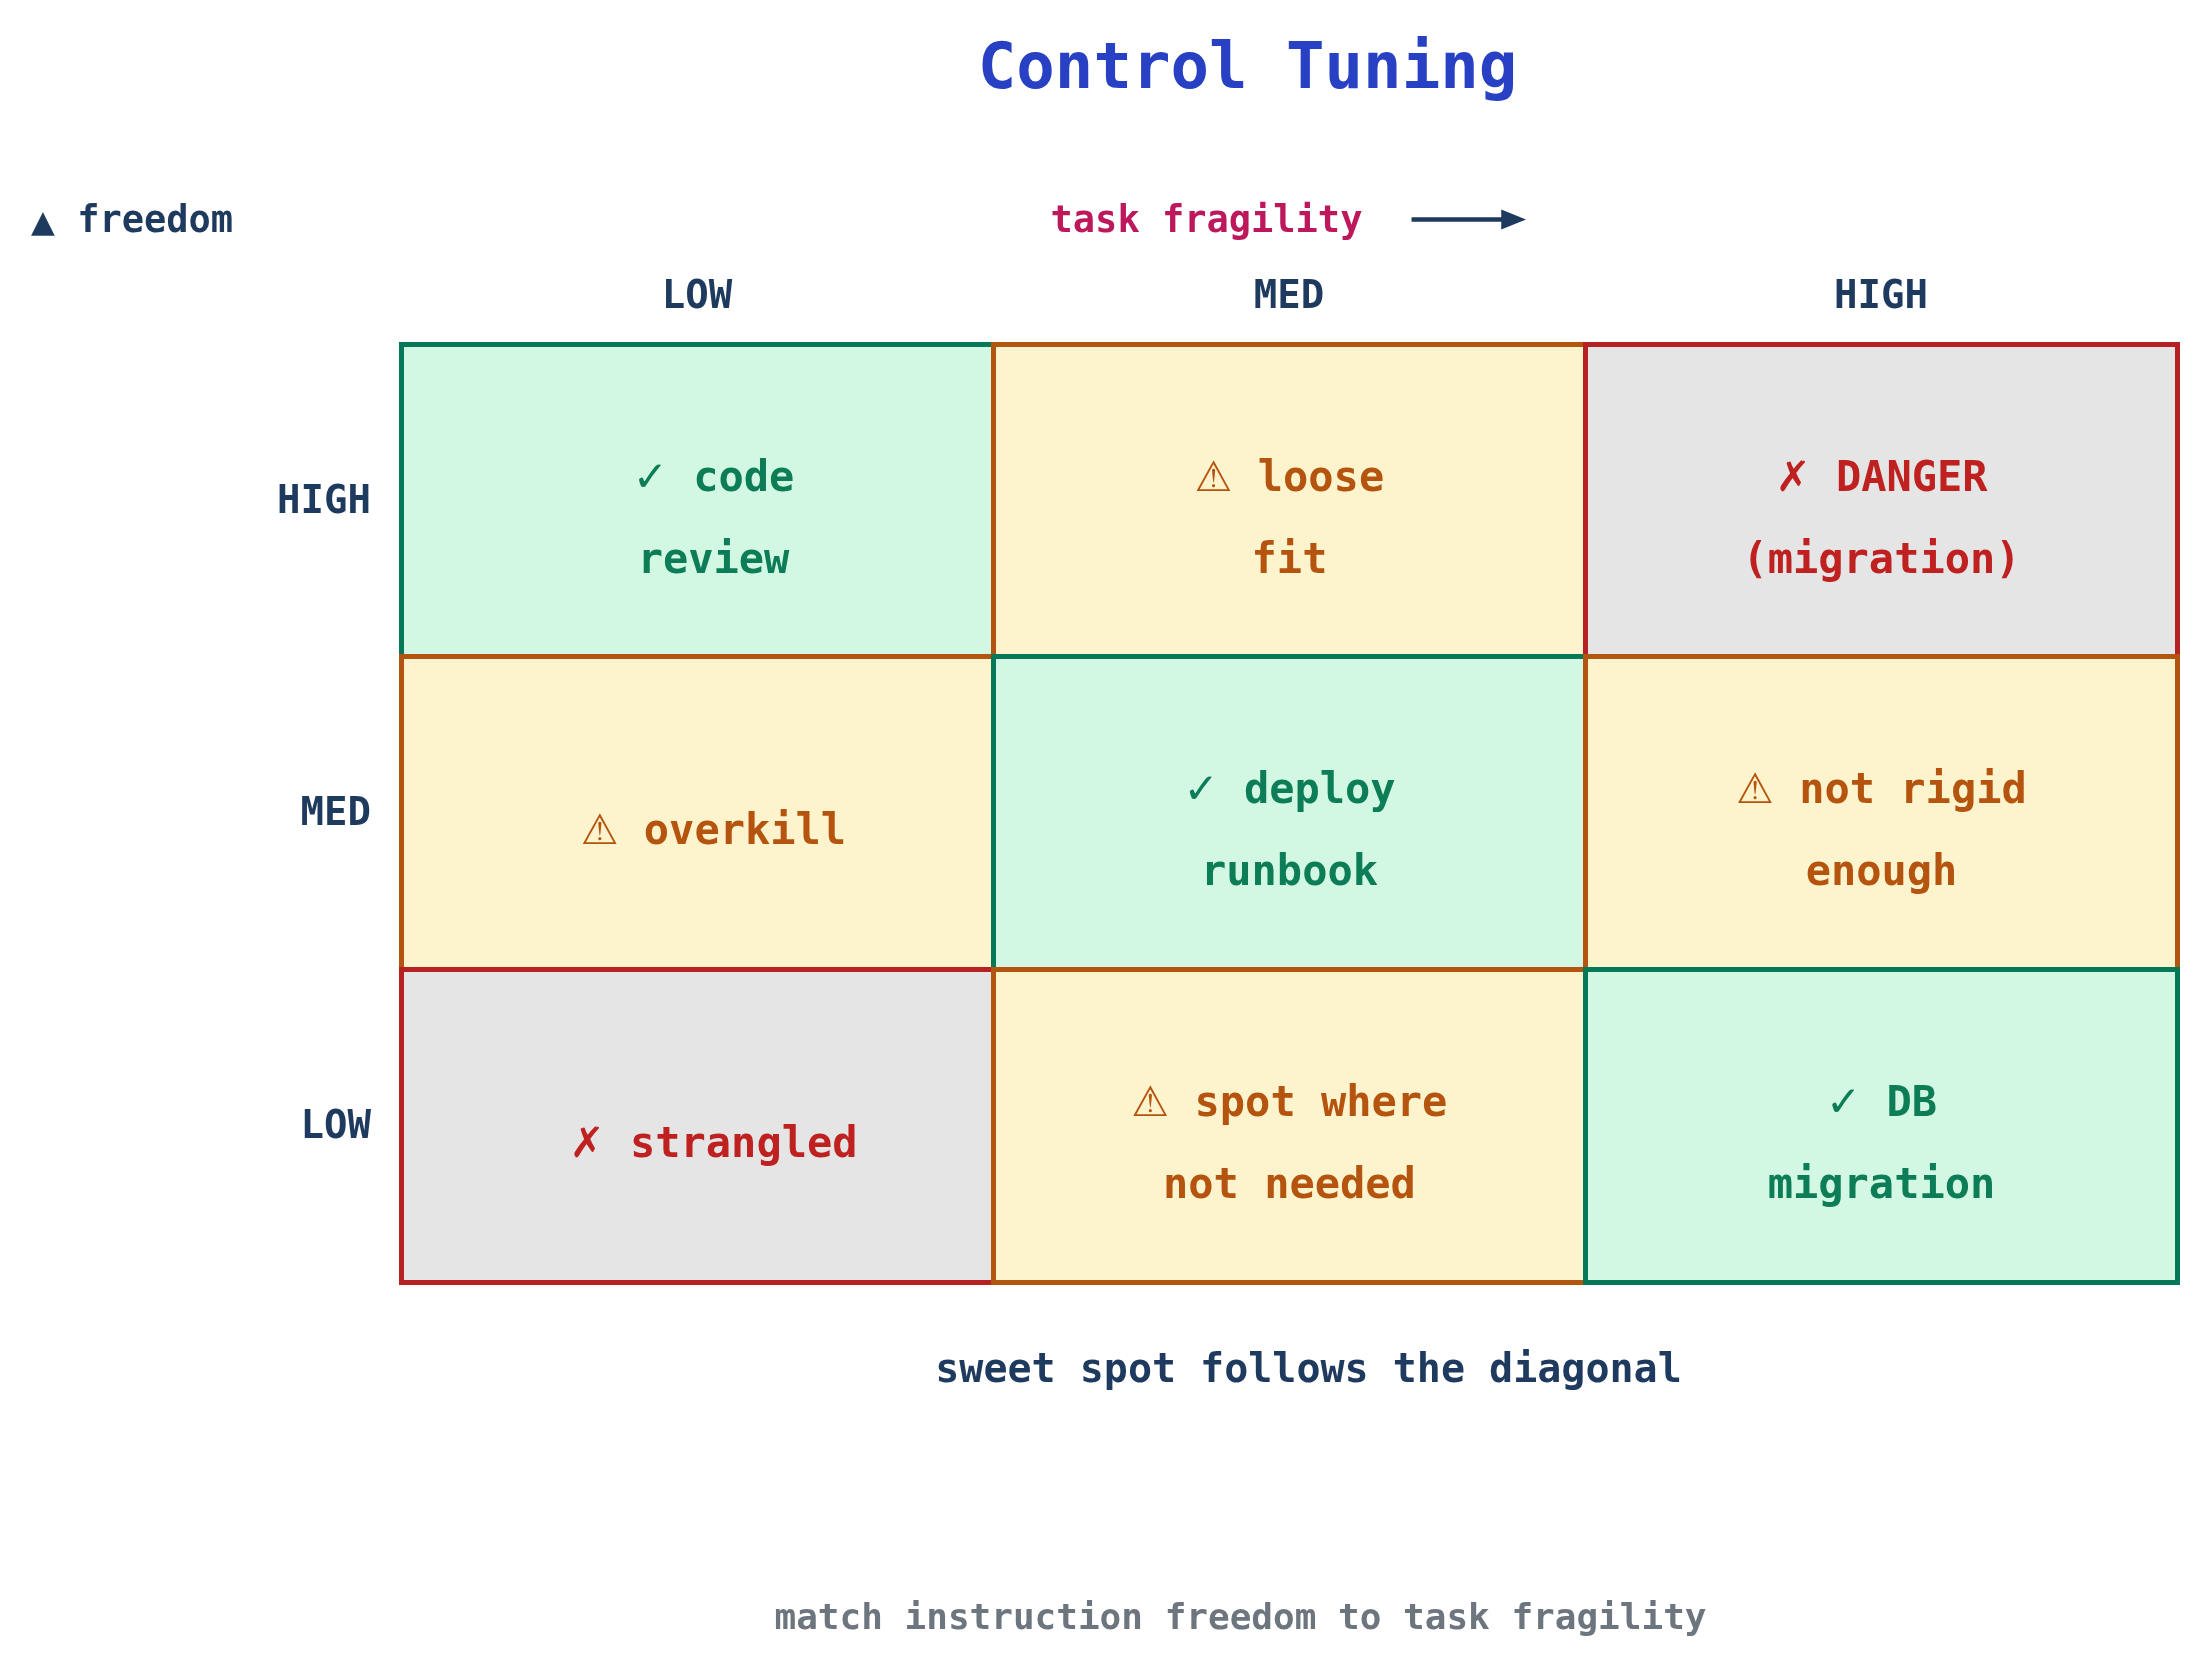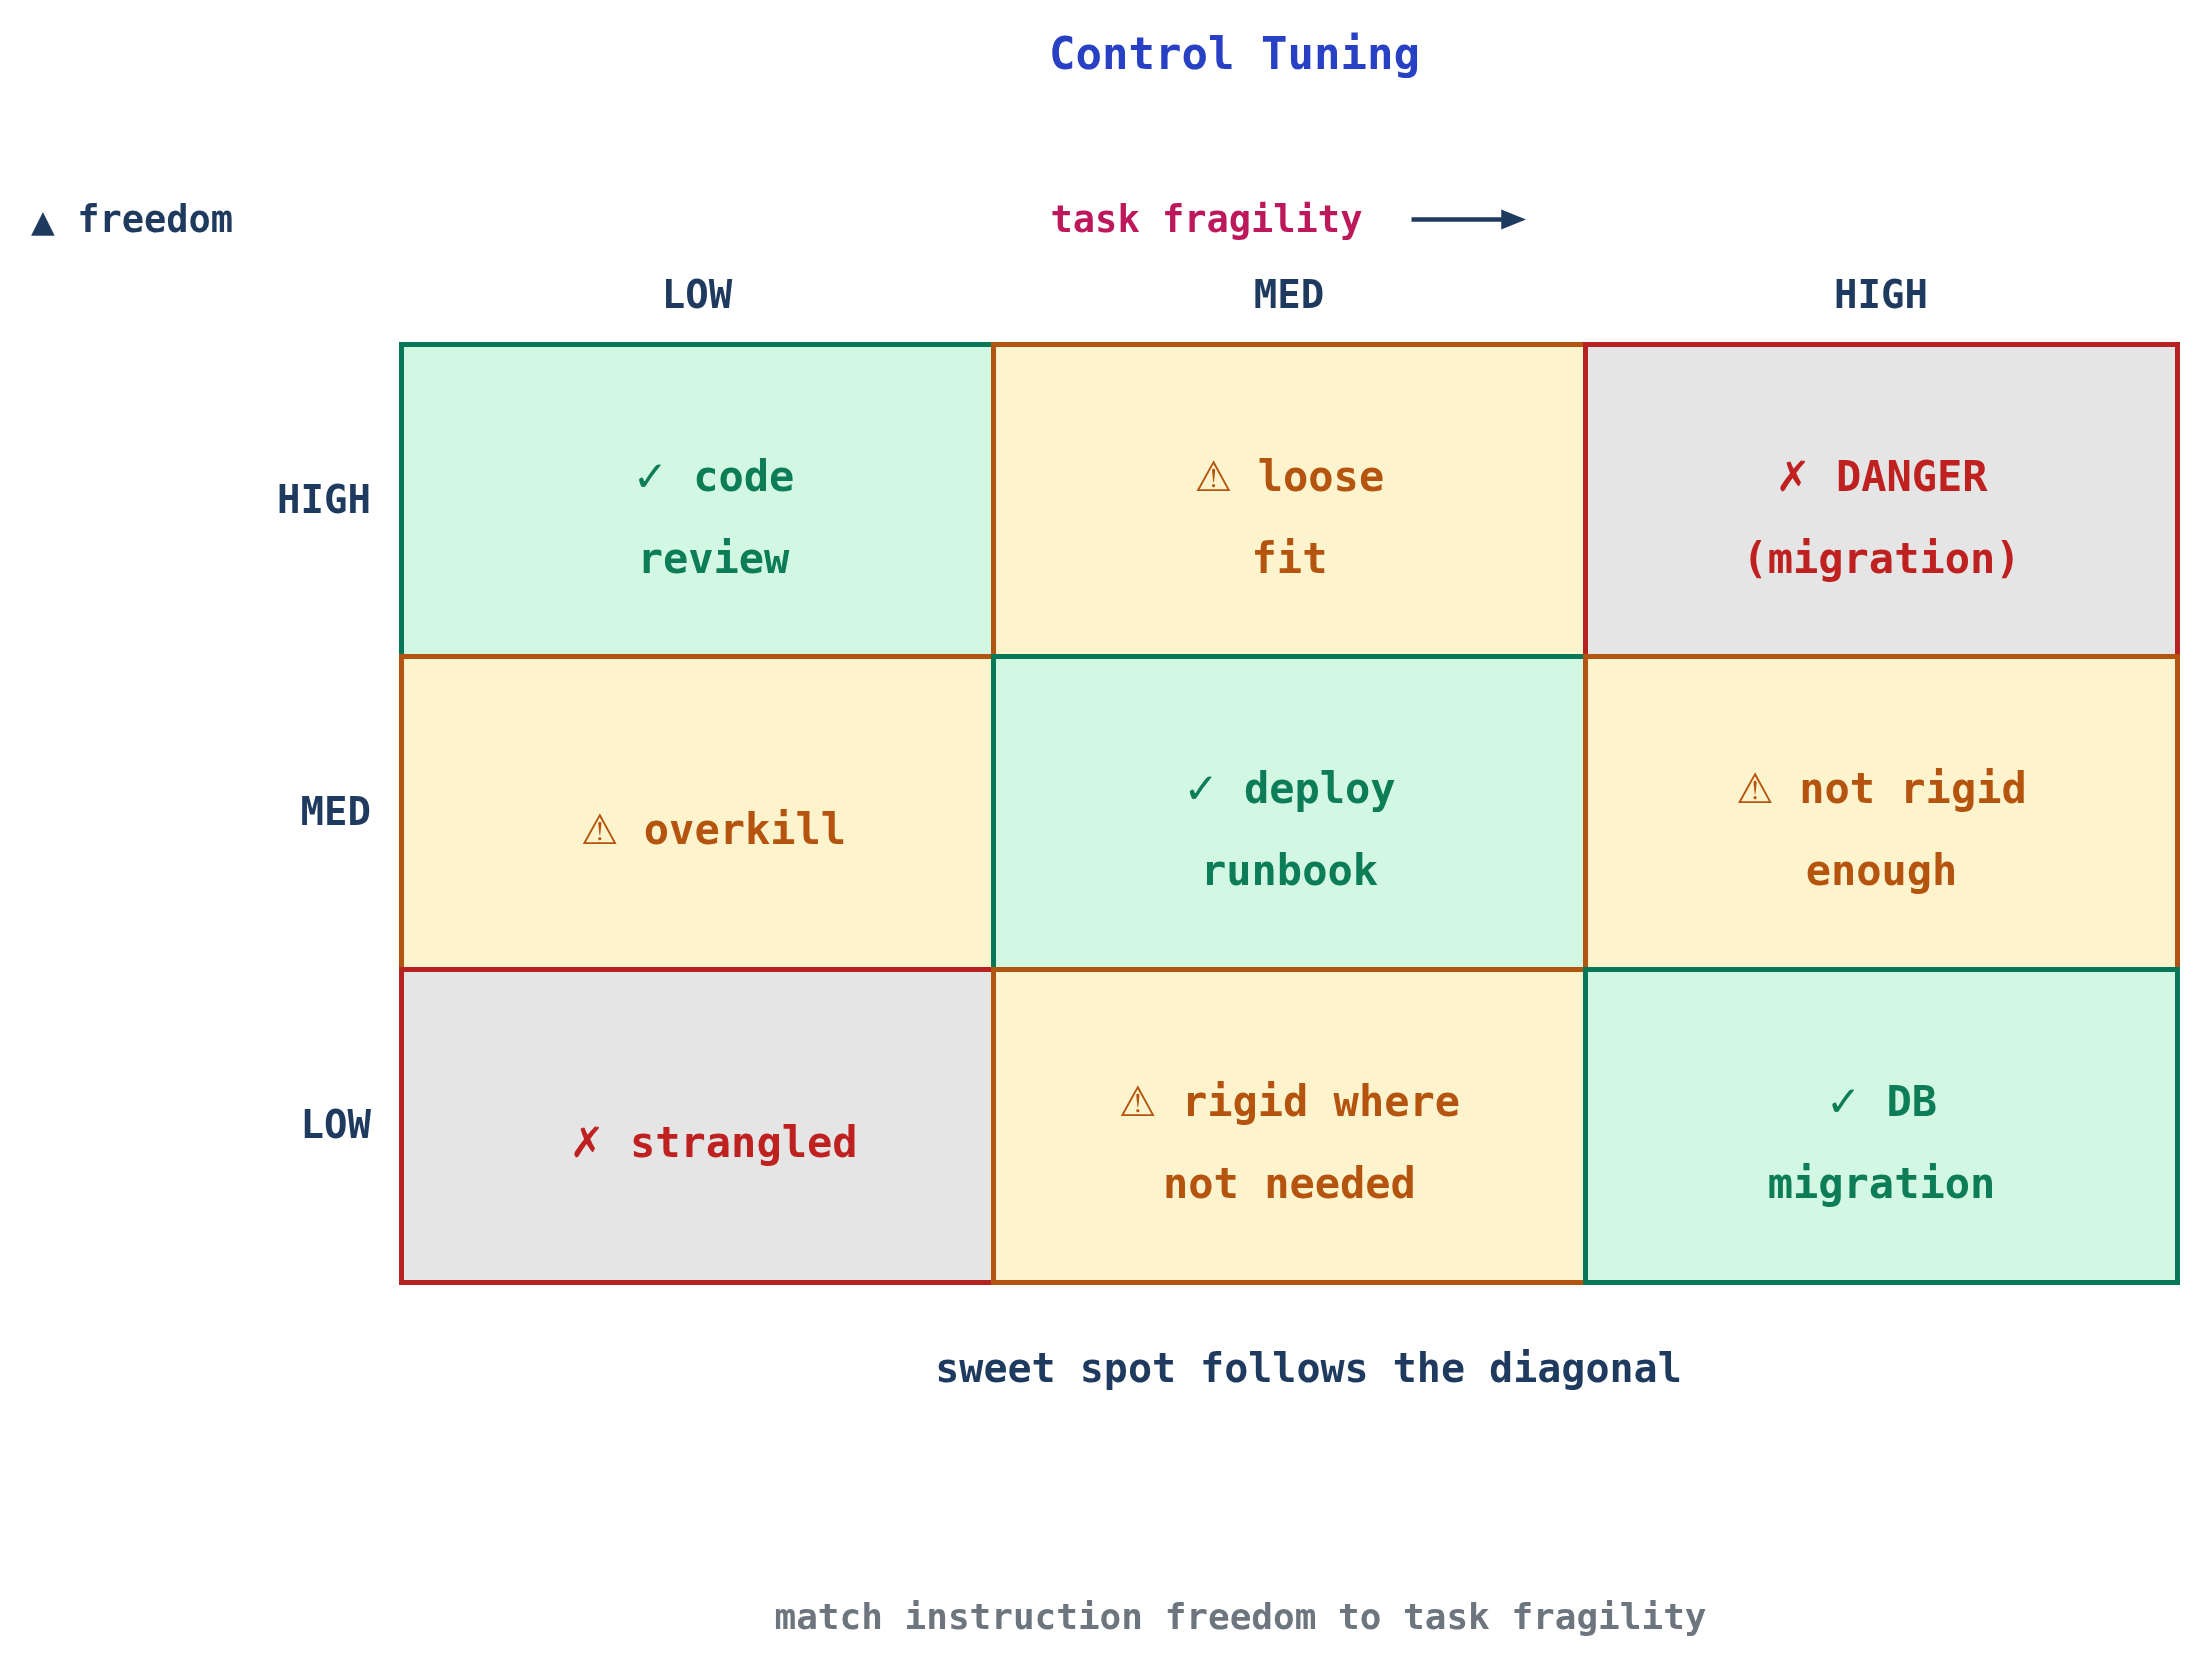--- a/index.html
+++ b/index.html
@@ -4,22 +4,22 @@
 <style>
   html,body { margin:0; padding:0; background:#ffffff; }
   body {
     width:2205px; height:1665px; position:relative; overflow:hidden;
     font-family:"DejaVu Sans Mono","Liberation Mono",monospace;
     font-weight:bold;
   }
   .stage { position:absolute; inset:0; }
 
   .title {
-    position:absolute; left:347px; top:28px; width:1775px;
-    text-align:center; font-size:44px; line-height:1.2; color:#2841c4;
+    position:absolute; left:360px; top:28px; width:1775px;
+    text-align:center; font-size:64px; line-height:1.2; color:#2841c4;
   }
 
   .y-axis {
     position:absolute; left:31px; top:196px; font-size:37px; line-height:47px;
     color:#1f3a5f; white-space:nowrap;
   }
   .y-axis .tri { font-family:"DejaVu Sans","Liberation Sans",sans-serif; font-size:31px; }
 
   .x-axis {
     position:absolute; left:401px; top:196px; width:1775px; height:47px;
@@ -126,21 +126,21 @@
   <div class="cell warn r1 c2">
       <div class="cell-label"><span class="icon">⚠</span> <span>not rigid
 enough</span></div>
     </div>
 
   <div class="cell danger r2 c0">
       <div class="cell-label"><span class="icon">✗</span> <span>strangled</span></div>
     </div>
 
   <div class="cell warn r2 c1">
-      <div class="cell-label"><span class="icon">⚠</span> <span>rigid where
+      <div class="cell-label"><span class="icon">⚠</span> <span>spot where
 not needed</span></div>
     </div>
 
   <div class="cell good r2 c2">
       <div class="cell-label"><span class="icon">✓</span> <span>DB
 migration</span></div>
     </div>
 
   <div class="diagonal-note">sweet spot follows the diagonal</div>
   <div class="caption">match instruction freedom to task fragility</div>

